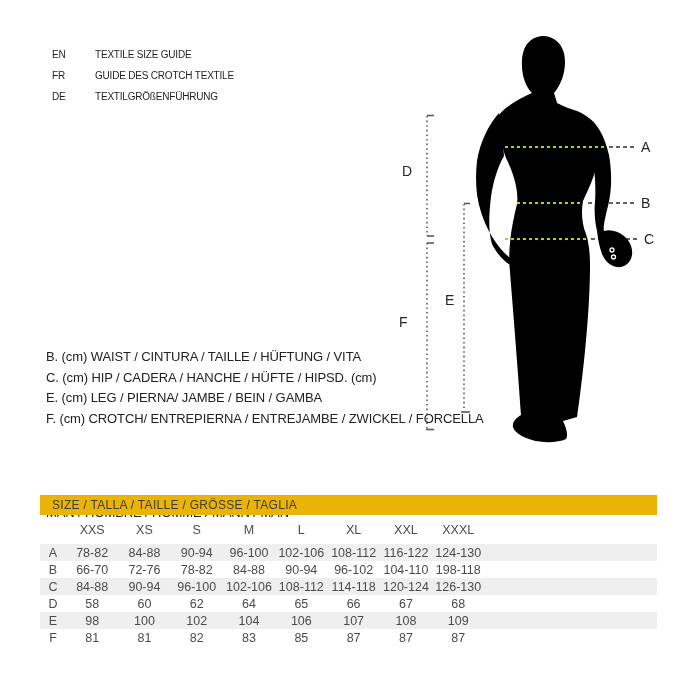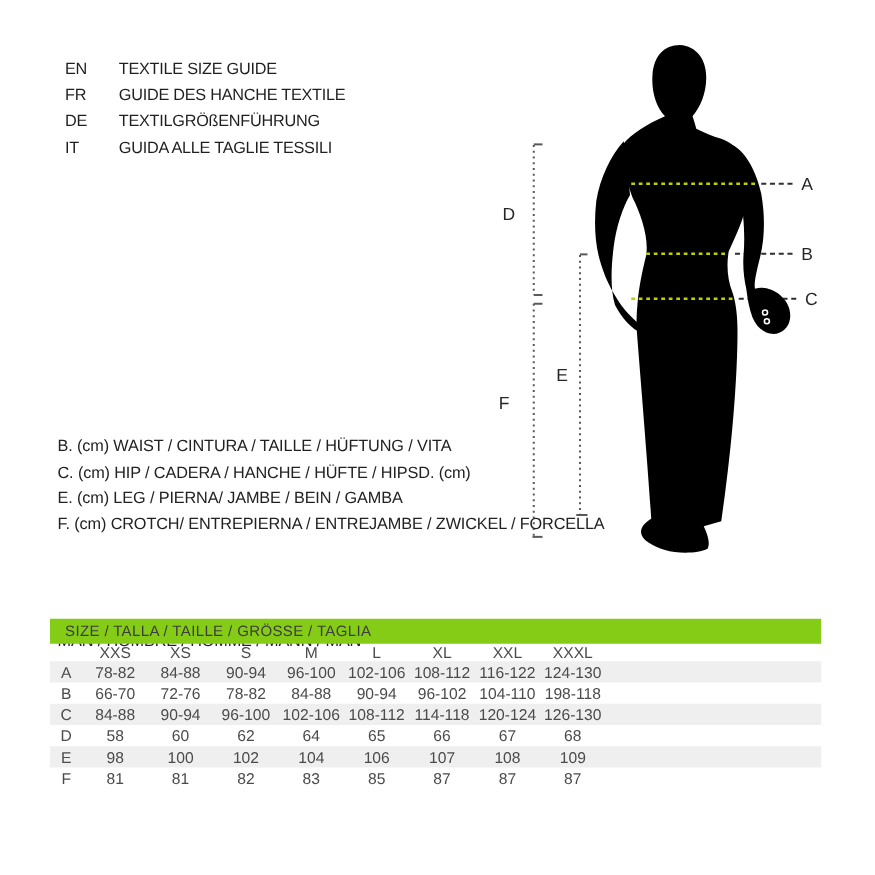--- a/index.html
+++ b/index.html
@@ -3,68 +3,64 @@
 <meta charset="utf-8">
 <style>
   html,body{margin:0;padding:0;background:#fff;}
   .canvas{
     position:relative;width:700px;height:700px;background:#ffffff;
     font-family:"Liberation Sans",sans-serif;color:#1f1f1f;overflow:hidden;
   }
   
   .lang-block{position:absolute;left:52px;top:44px;}
   .lang-row{display:grid;grid-template-columns:43px auto;height:21px;line-height:21px;}
-  .lang-code,.lang-title{font-size:13px;letter-spacing:-0.2px;color:#1f1f1f;white-space:nowrap;}
+  .lang-code,.lang-title{font-size:10px;letter-spacing:-0.2px;color:#1f1f1f;white-space:nowrap;}
   
   .figure-svg{position:absolute;left:380px;top:28px;width:300px;height:440px;}
   .measure-label{position:absolute;font-size:14px;line-height:16px;color:#262626;letter-spacing:0;}
   .pos-a{left:641px;top:139px;}
   .pos-b{left:641px;top:195px;}
   .pos-c{left:644px;top:231px;}
   .pos-d{left:402px;top:163px;}
   .pos-e{left:445px;top:292px;}
   .pos-f{left:399px;top:314px;}
   
   .legend-block{position:absolute;left:46px;top:347px;}
   .legend-line{font-size:13px;line-height:20.7px;letter-spacing:-0.1px;color:#222;white-space:nowrap;}
   .gender-line{position:absolute;left:46px;top:459px;font-size:13px;line-height:20px;letter-spacing:-0.1px;color:#222;white-space:nowrap;margin-top:44px;}
   
   .size-table{position:absolute;left:40px;top:495px;width:617px;}
-  .table-bar{height:20px;line-height:20px;background:#84cc16;color:#3d3d3d;
+  .table-bar{height:20px;line-height:20px;background:#eab308;color:#3d3d3d;
     font-size:12px;letter-spacing:0.3px;padding-left:12px;box-sizing:border-box;}
-  .table-head{display:grid;grid-template-columns:repeat(8,52.3px);padding-left:26px;height:14px;align-items:center;}
+  .table-head{display:grid;grid-template-columns:repeat(8,52.3px);padding-left:26px;height:29px;align-items:center;}
   .th{font-size:12.5px;color:#4b4b4b;text-align:center;}
   .table-body .tr{display:flex;height:17px;align-items:center;width:617px;}
   .table-body .tr:nth-child(odd){background:#efefef;}
   .tl{width:26px;font-size:12.5px;color:#4b4b4b;text-align:center;flex:0 0 26px;}
   .cells{display:grid;grid-template-columns:repeat(8,52.3px);}
   .td{font-size:12.5px;color:#4b4b4b;text-align:center;}
 </style>
 </head>
 <body>
 
 <div class="canvas">
 
   <div class="lang-block">
 
   <div class="lang-row">
         <span class="lang-code">EN</span>
         <span class="lang-title">TEXTILE SIZE GUIDE</span>
       </div>
       <div class="lang-row">
         <span class="lang-code">FR</span>
-        <span class="lang-title">GUIDE DES HANCHE TEXTILE</span>
+        <span class="lang-title">GUIDE DES CROTCH TEXTILE</span>
       </div>
       <div class="lang-row">
         <span class="lang-code">DE</span>
         <span class="lang-title">TEXTILGRÖßENFÜHRUNG</span>
-      </div>
-      <div class="lang-row">
-        <span class="lang-code">IT</span>
-        <span class="lang-title">GUIDA ALLE TAGLIE TESSILI</span>
       </div>
     </div>
 
   <svg class="figure-svg" viewBox="380 28 300 440" xmlns="http://www.w3.org/2000/svg">
 
     <path fill="#000000" d="
       M 532 93
       C 525 86 521 73 522 60
       C 523 45 531 36 544 36
       C 557 37 565 47 565 62

